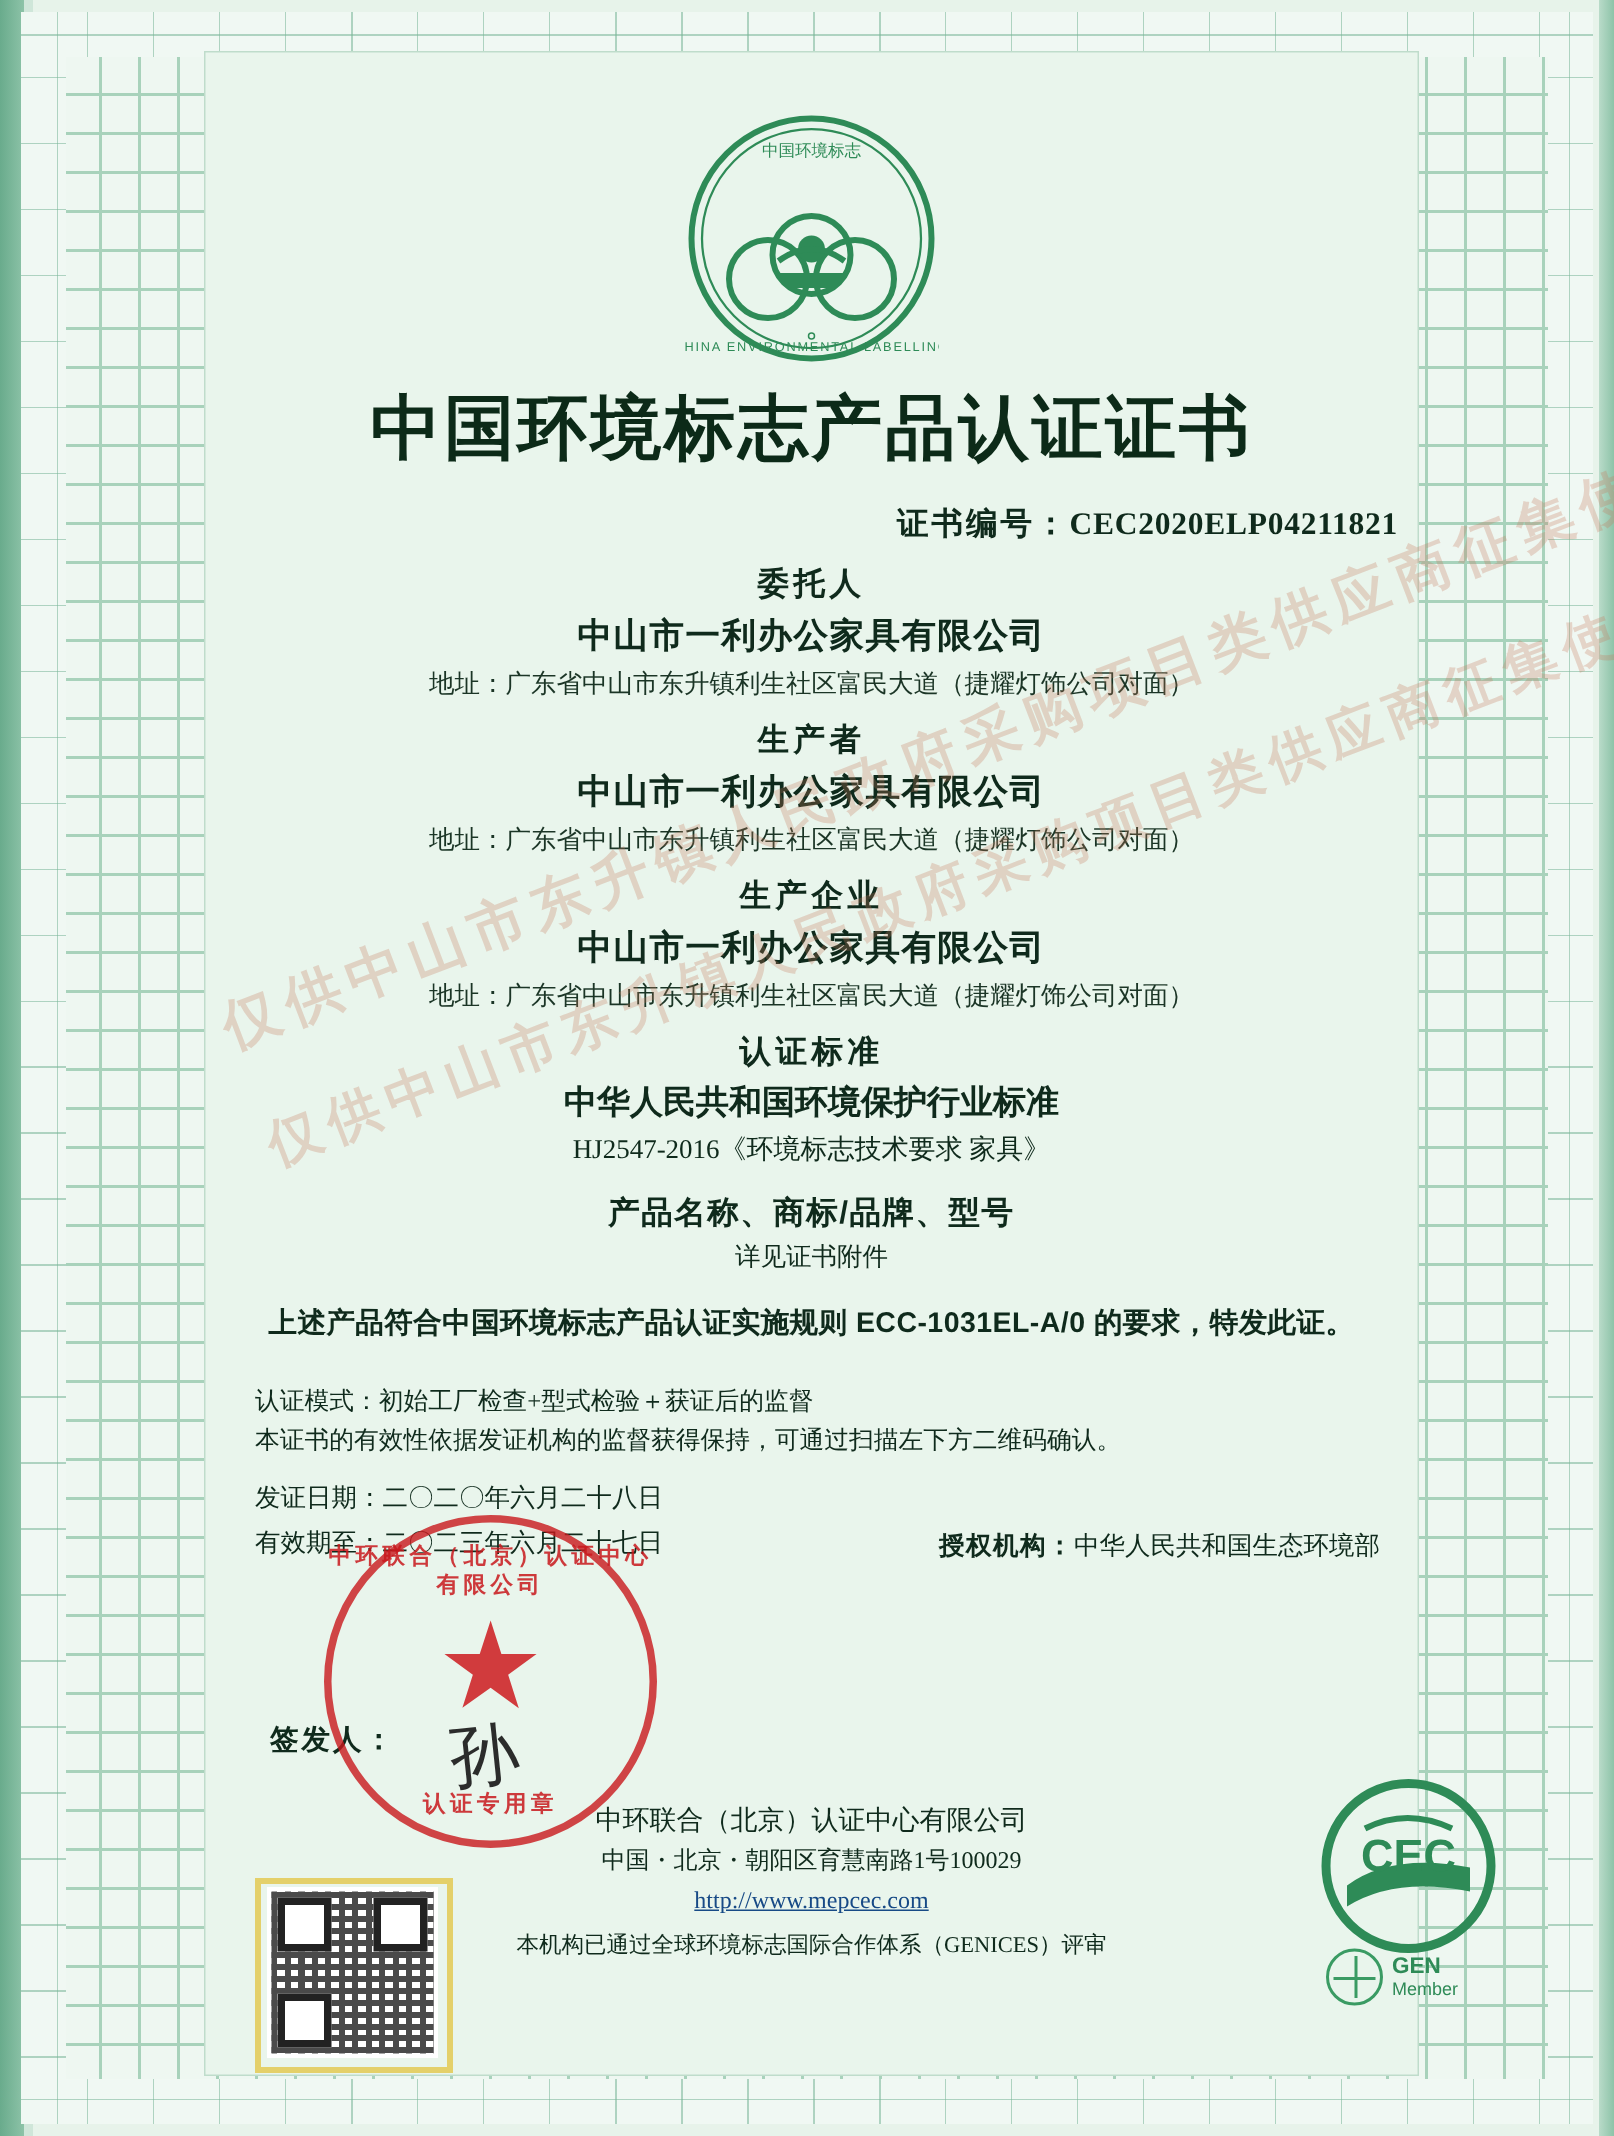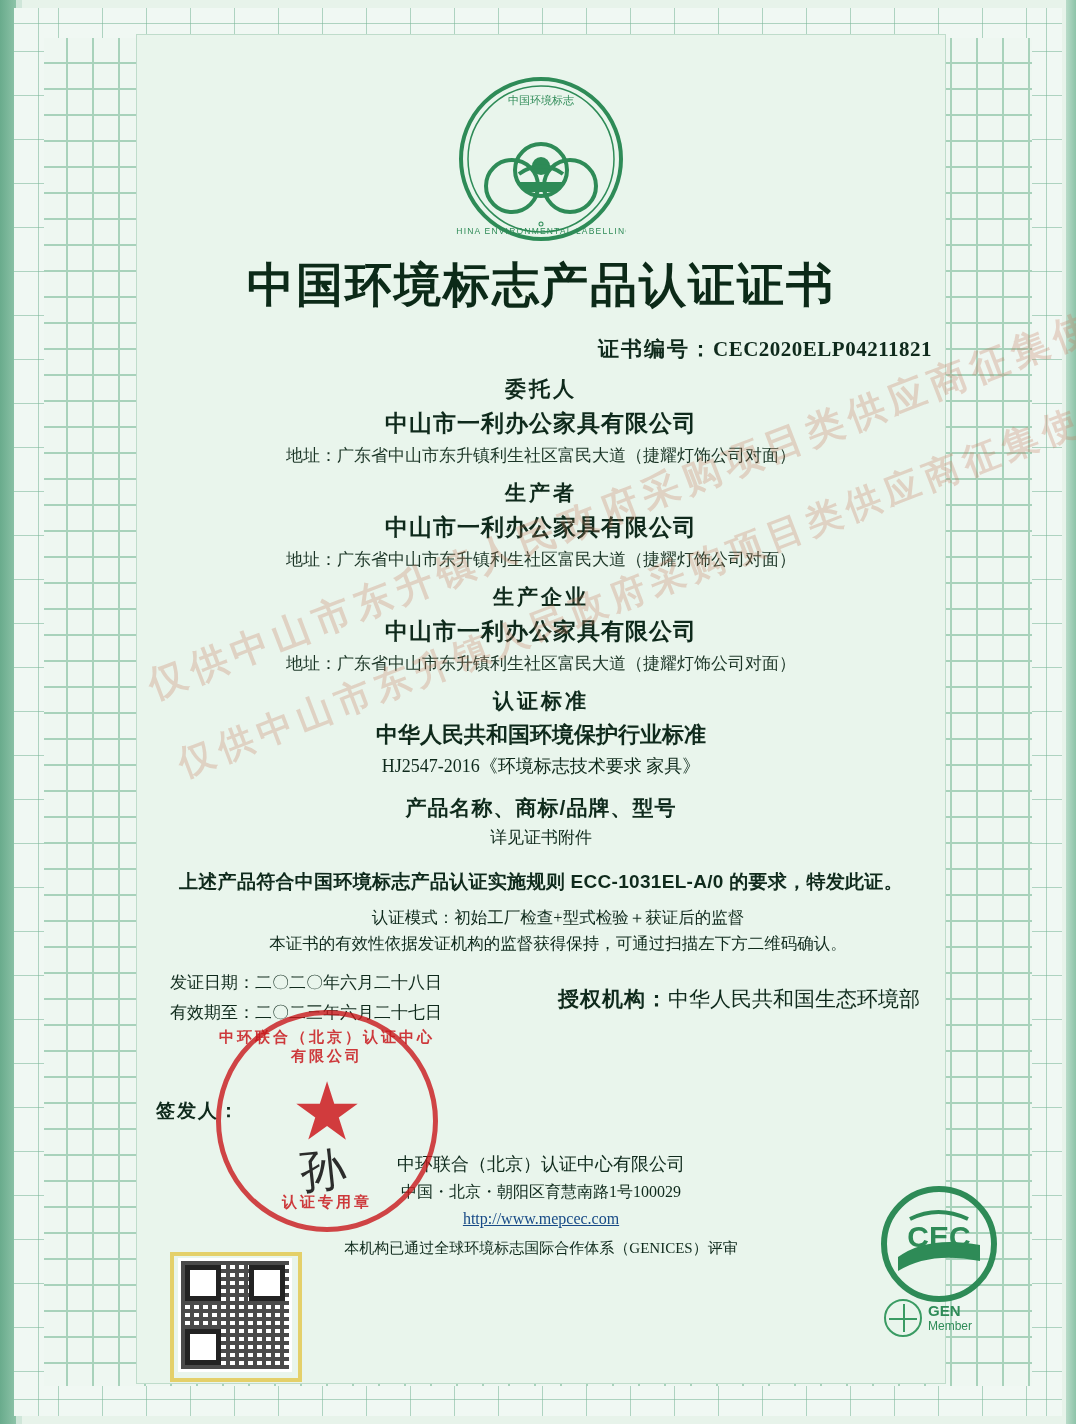--- a/index.html
+++ b/index.html
@@ -106,28 +106,28 @@
 
   .unit-val{font-size:18px;margin-top:4px;}
 
   .prod-label{font-family:"Liberation Sans",sans-serif;font-weight:bold;font-size:21px;letter-spacing:1px;margin-top:16px;}
   .prod-val{font-size:17px;margin-top:4px;}
 
   .statement{
     font-family:"Liberation Sans",sans-serif;
     font-weight:bold;font-size:19px;margin-top:20px;padding:0 20px;letter-spacing:.3px;
   }
-  .mode-lines{text-align:center;padding-left:34px;margin-top:10px;font-size:16.5px;line-height:1.55;}
+  .mode-lines{text-align:left;padding-left:34px;margin-top:26px;font-size:16.5px;line-height:1.55;}
 
   .dates{position:relative;text-align:left;padding-left:34px;margin-top:12px;font-size:17px;line-height:1.75;}
   .dates .row{display:block;}
-  .auth{position:absolute;right:26px;top:13px;font-size:21px;}
+  .auth{position:absolute;right:26px;top:32px;font-size:17px;}
   .auth .albl{font-family:"Liberation Sans",sans-serif;font-weight:bold;letter-spacing:1px;}
 
-  .signer{text-align:left;padding-left:20px;margin-top:70px;font-size:19px;font-family:"Liberation Sans",sans-serif;font-weight:bold;letter-spacing:2px;}
+  .signer{text-align:left;padding-left:44px;margin-top:103px;font-size:19px;font-family:"Liberation Sans",sans-serif;font-weight:bold;letter-spacing:2px;}
 
   .footer{margin-top:26px;font-size:16px;line-height:1.65;}
   .footer .f1{font-size:18px;}
   .footer .f4{font-size:15px;margin-top:4px;}
   .footer a{color:#174a86;text-decoration:underline;}
 
   
   .stamp{
     position:absolute;left:216px;top:1010px;width:222px;height:222px;
     pointer-events:none;

